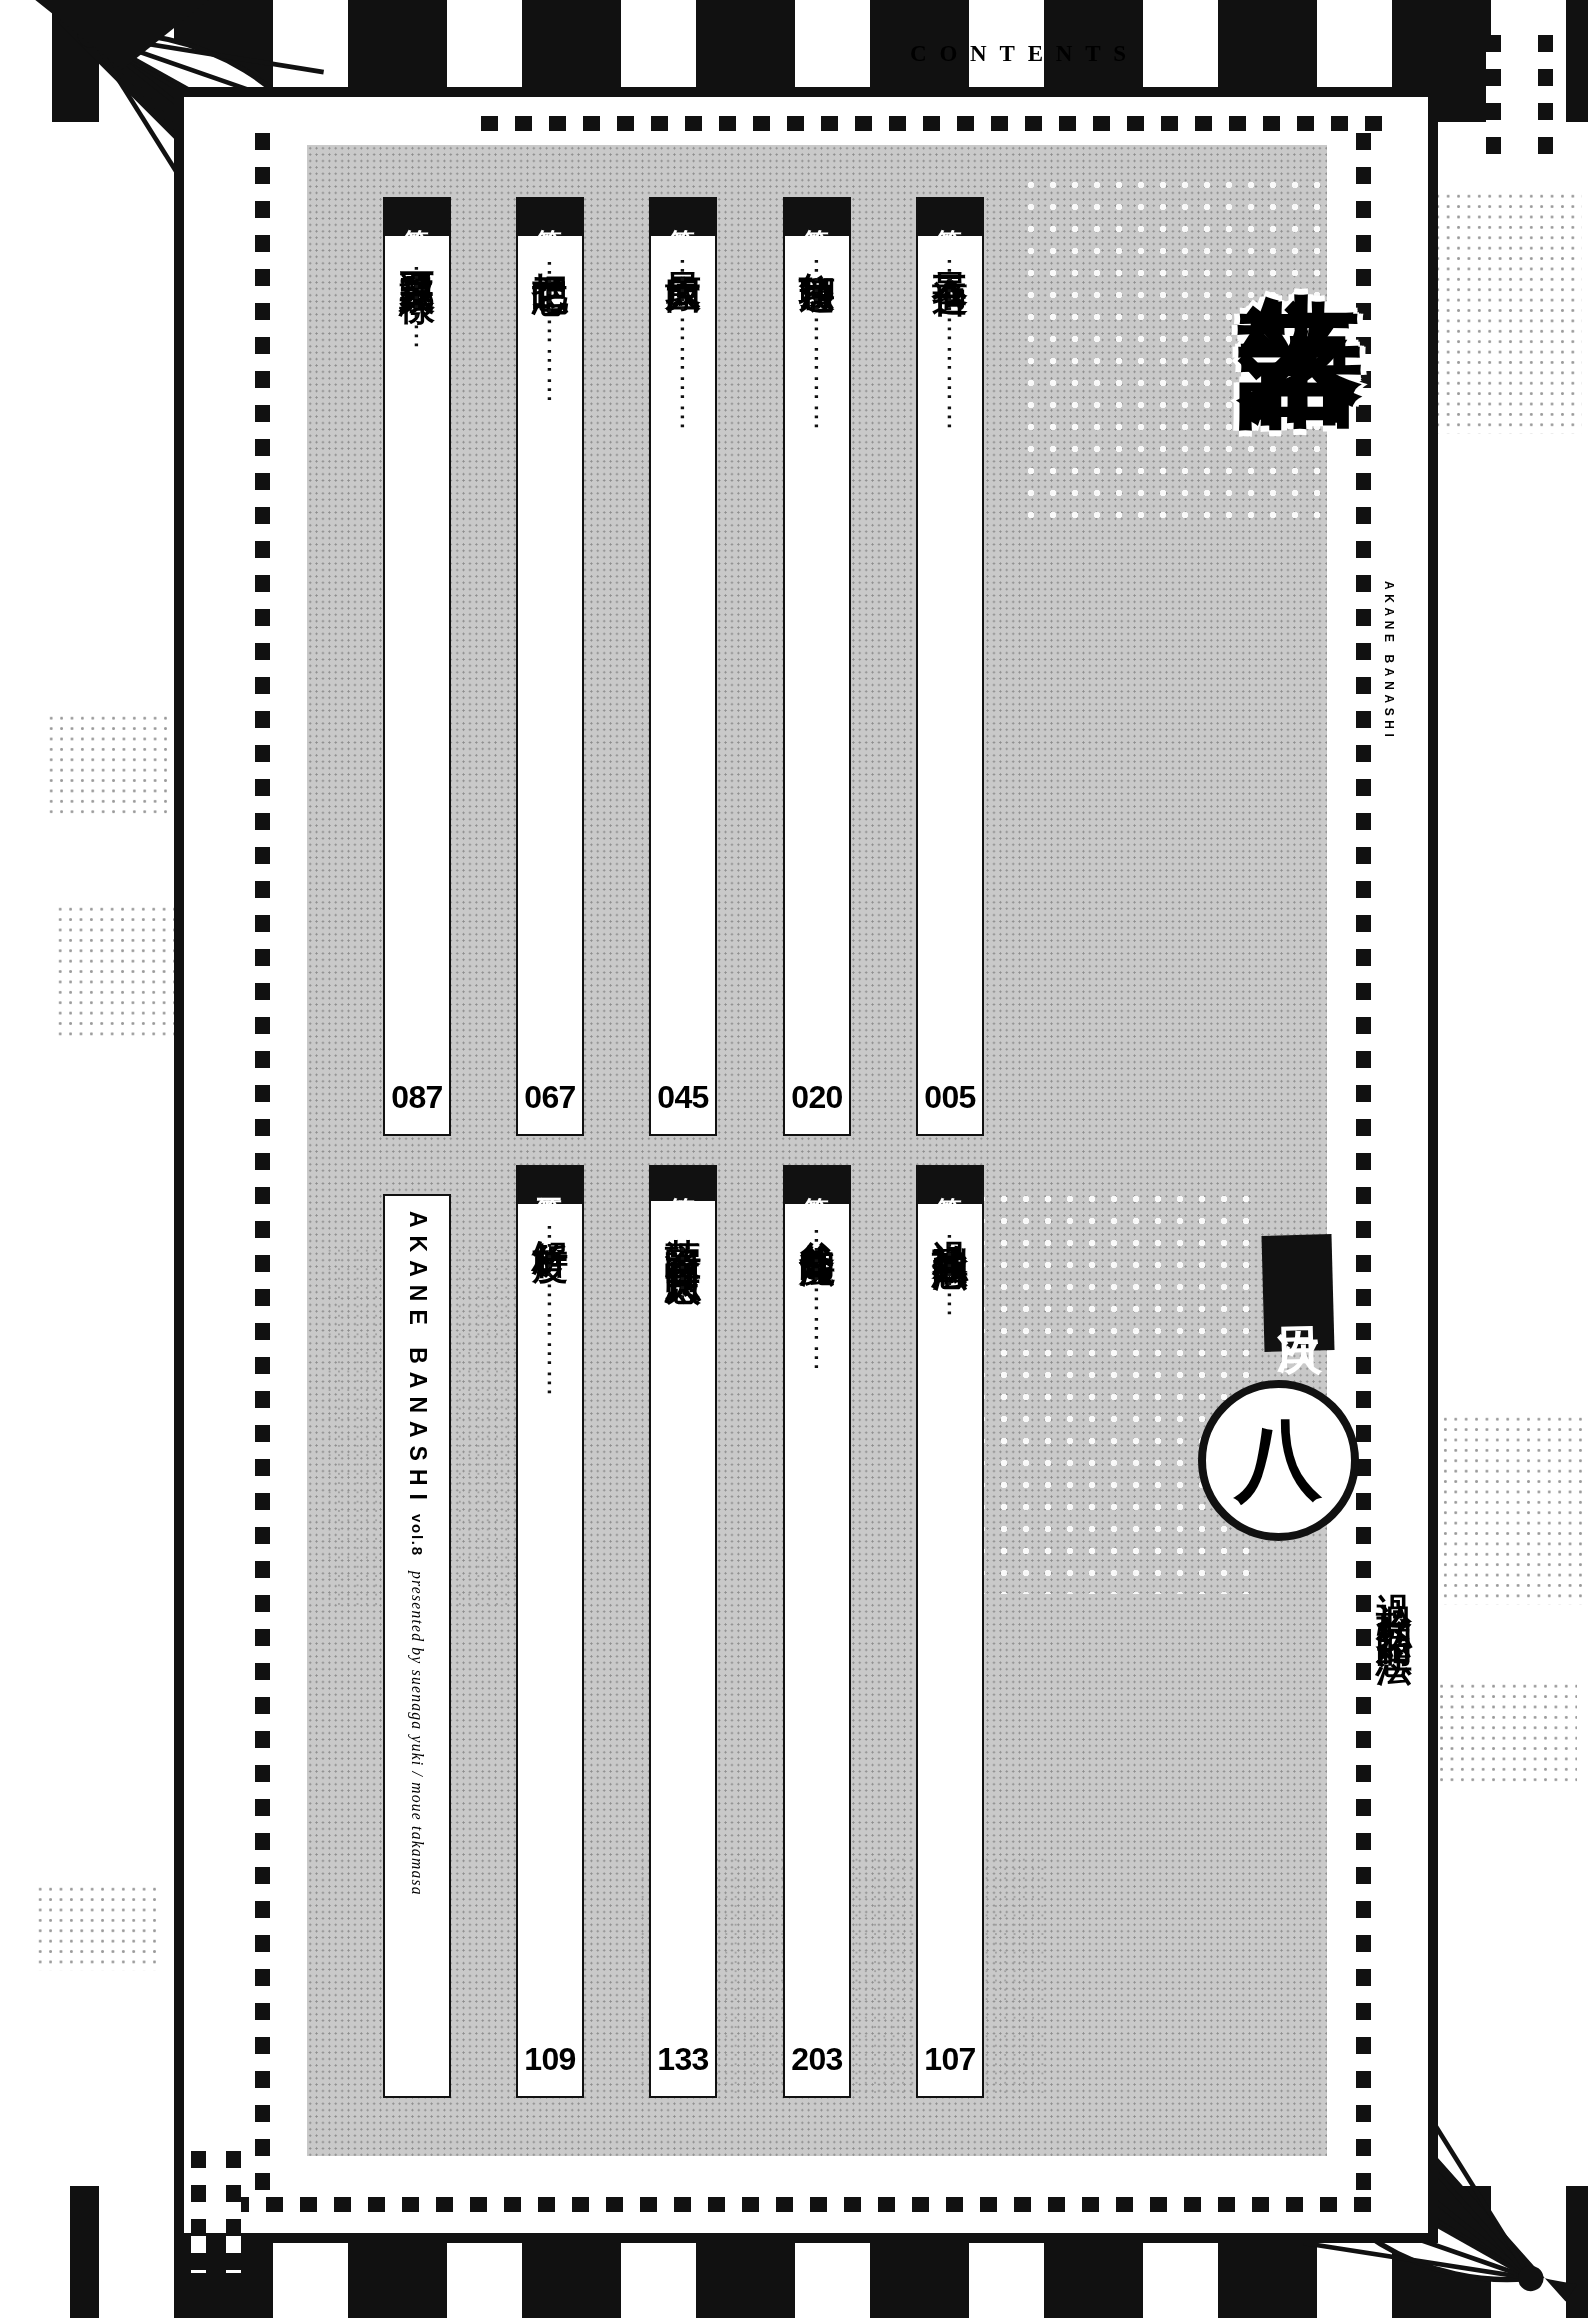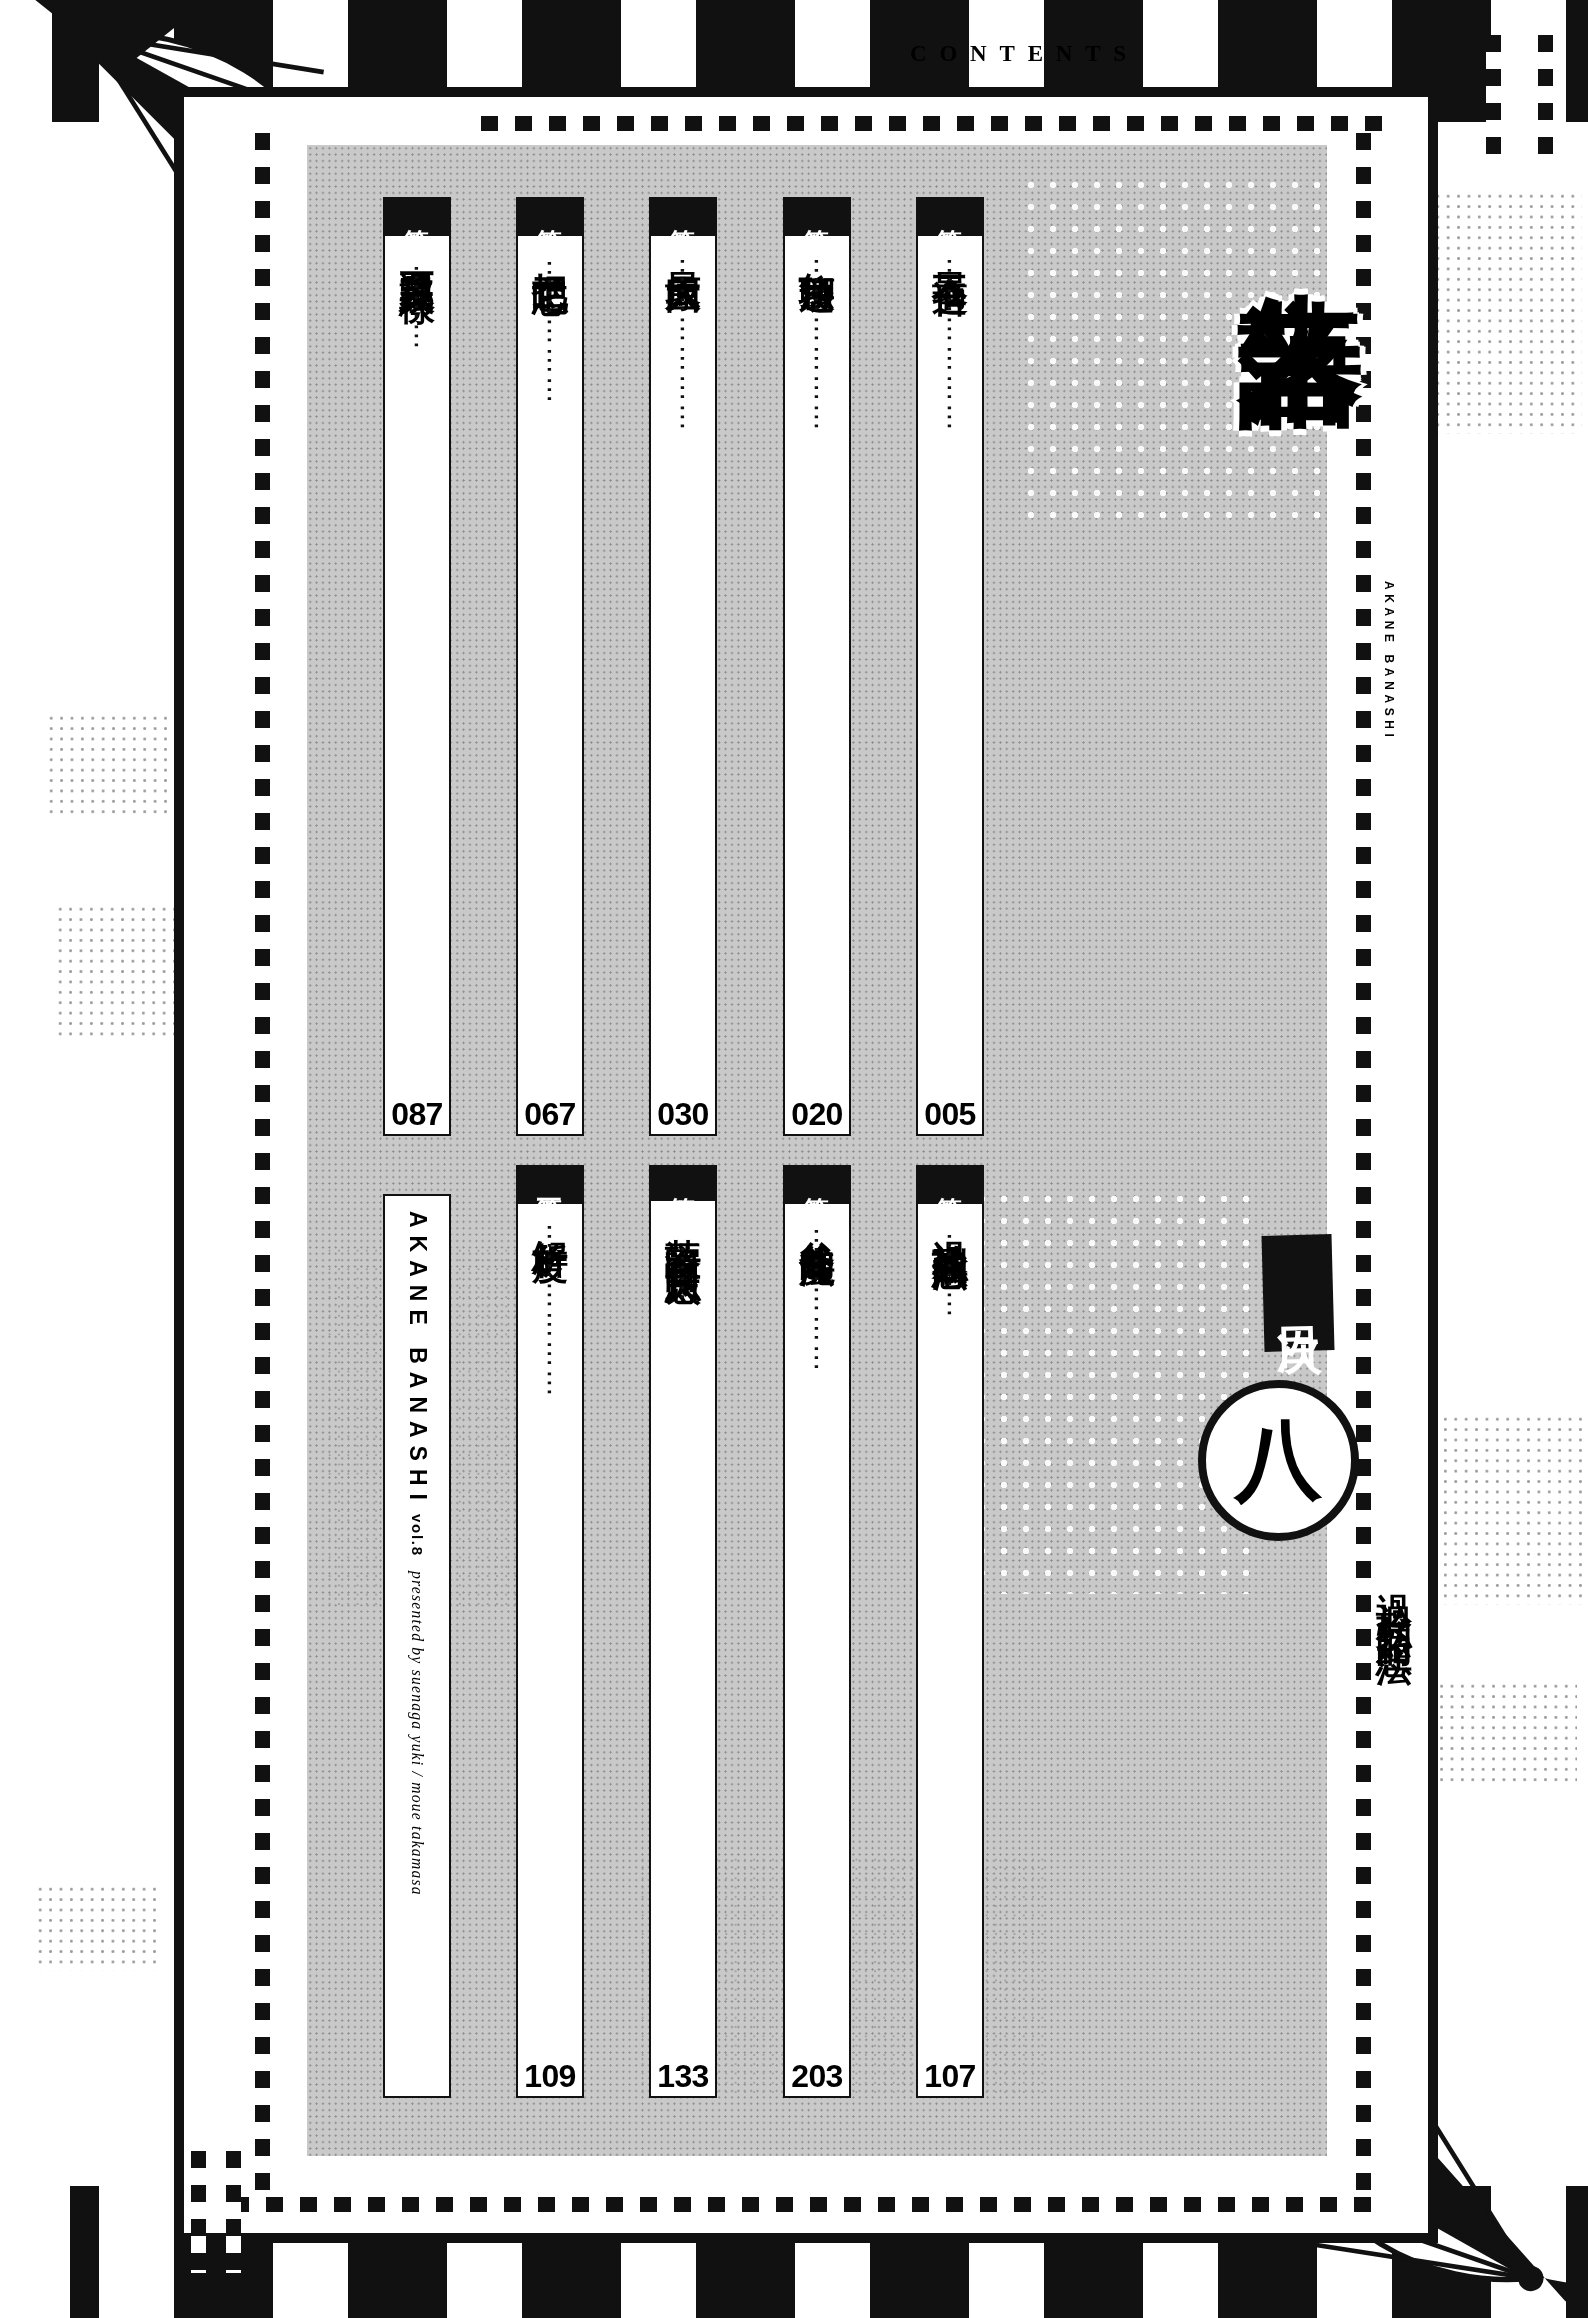--- a/index.html
+++ b/index.html
@@ -179,21 +179,21 @@
     line-height:1;
     color:#111;
     margin-top:3.5px;
   }
   .strip .page-no{
     font-family:"Liberation Sans",sans-serif;
     font-weight:bold;
     font-size:32px;
     letter-spacing:-0.6px;
     margin-top:auto;
-    padding-bottom:1px;
+    padding-bottom:18px;
   }
 
   
   .credit-strip{
     position:absolute;
     width:68px;
     background:#fff;border:2.9px solid #111;box-sizing:border-box;
     display:flex;flex-direction:column;align-items:center;
     padding-top:15px;
   }
@@ -303,21 +303,21 @@
     <div class="num-badge">第六十六席</div>
     <div class="title-v">把它忘了吧</div>
     <div class="dots">⋯⋯⋯⋯⋯</div>
     <div class="page-no">067</div>
   </div>
 
   <div class="strip" style="left:649px;top:197px;height:939px;">
     <div class="num-badge">第六十五席</div>
     <div class="title-v">最大原因</div>
     <div class="dots">⋯⋯⋯⋯⋯⋯</div>
-    <div class="page-no">030</div>
+    <div class="page-no">045</div>
   </div>
 
   <div class="strip" style="left:783px;top:197px;height:939px;">
     <div class="num-badge">第六十四席</div>
     <div class="title-v">無聊透頂</div>
     <div class="dots">⋯⋯⋯⋯⋯⋯</div>
     <div class="page-no">020</div>
   </div>
 
   <div class="strip" style="left:916px;top:197px;height:939px;">

